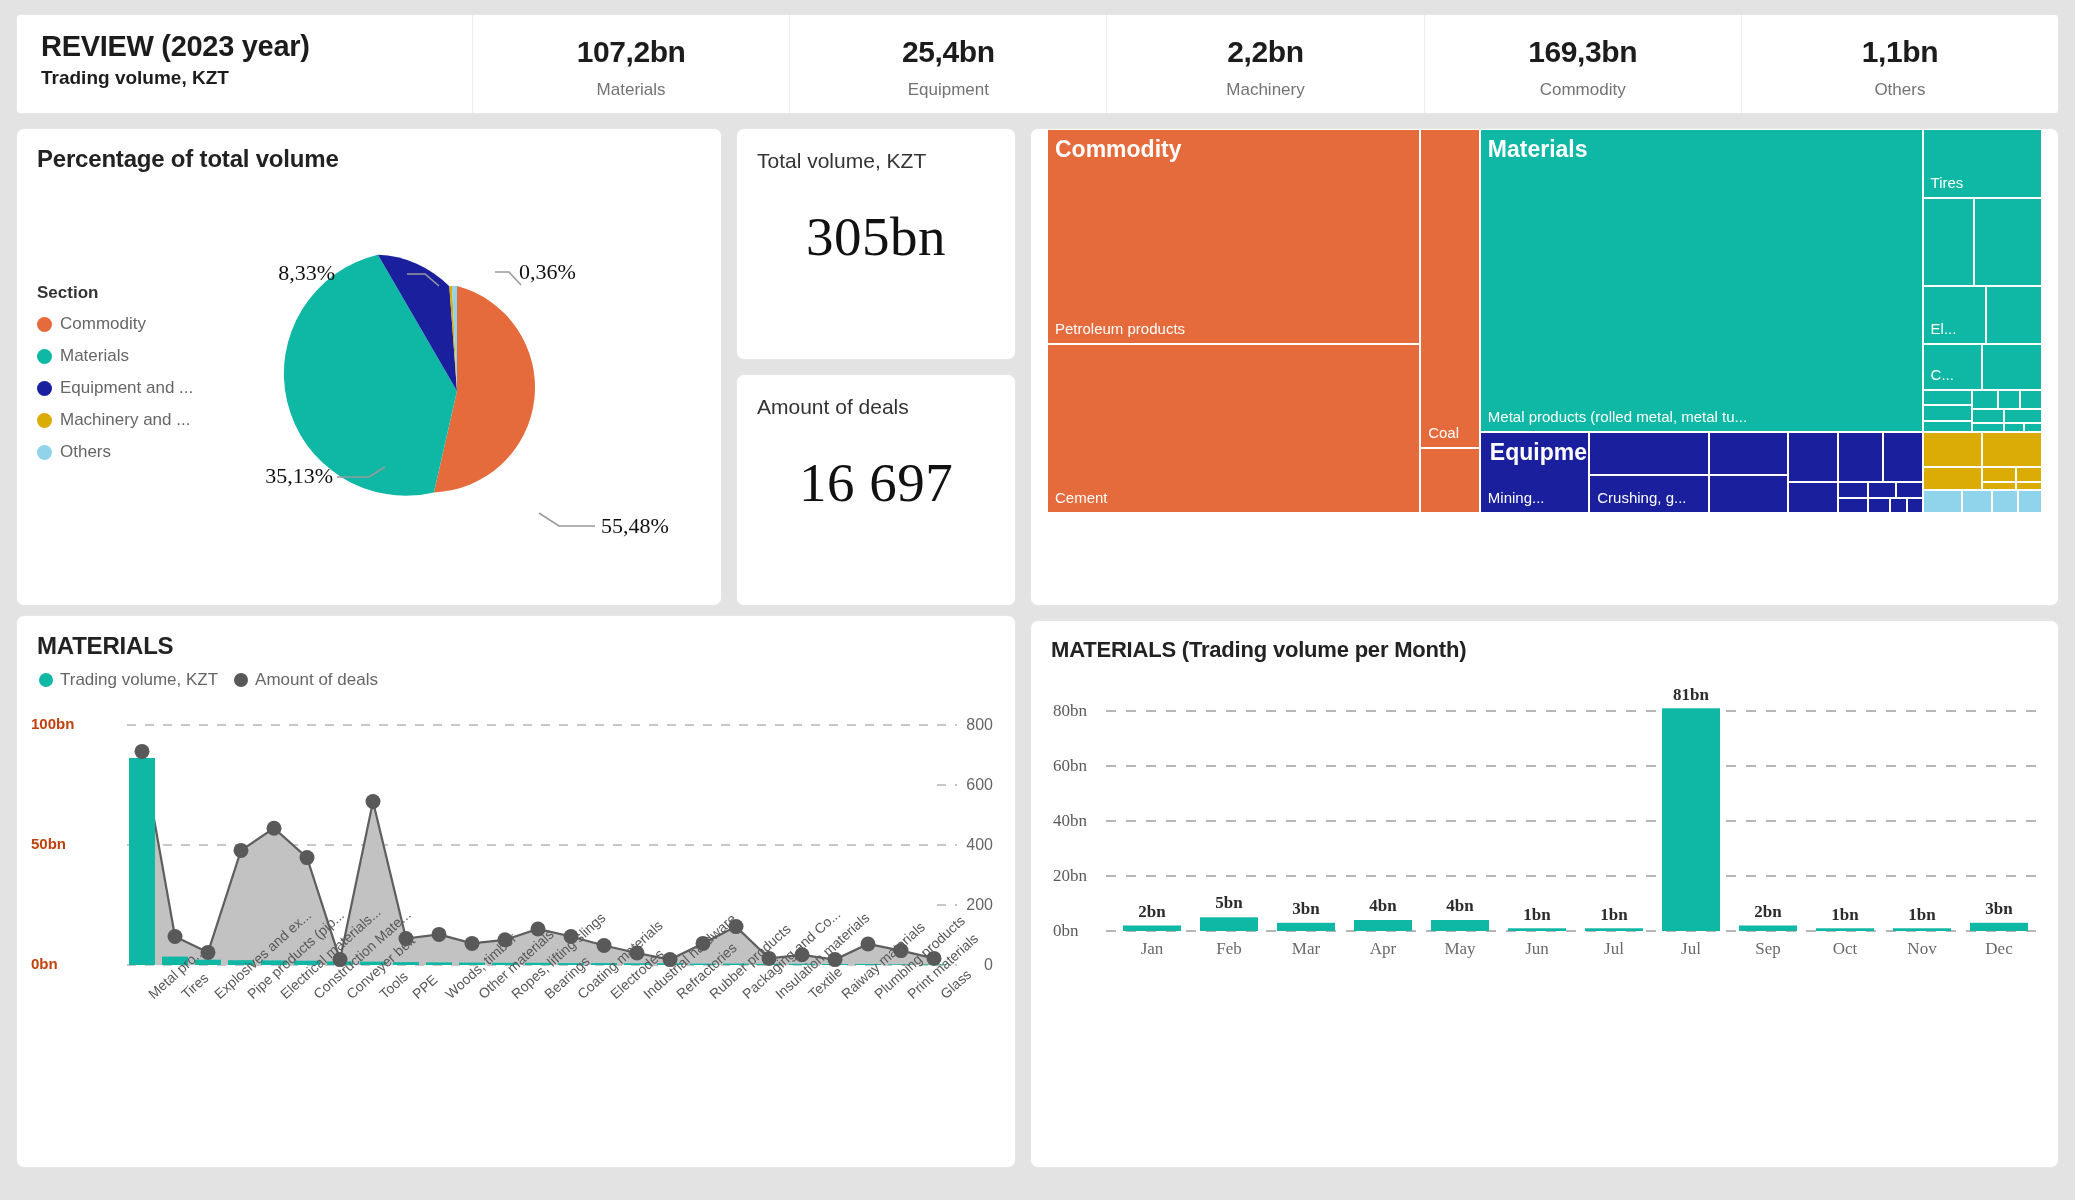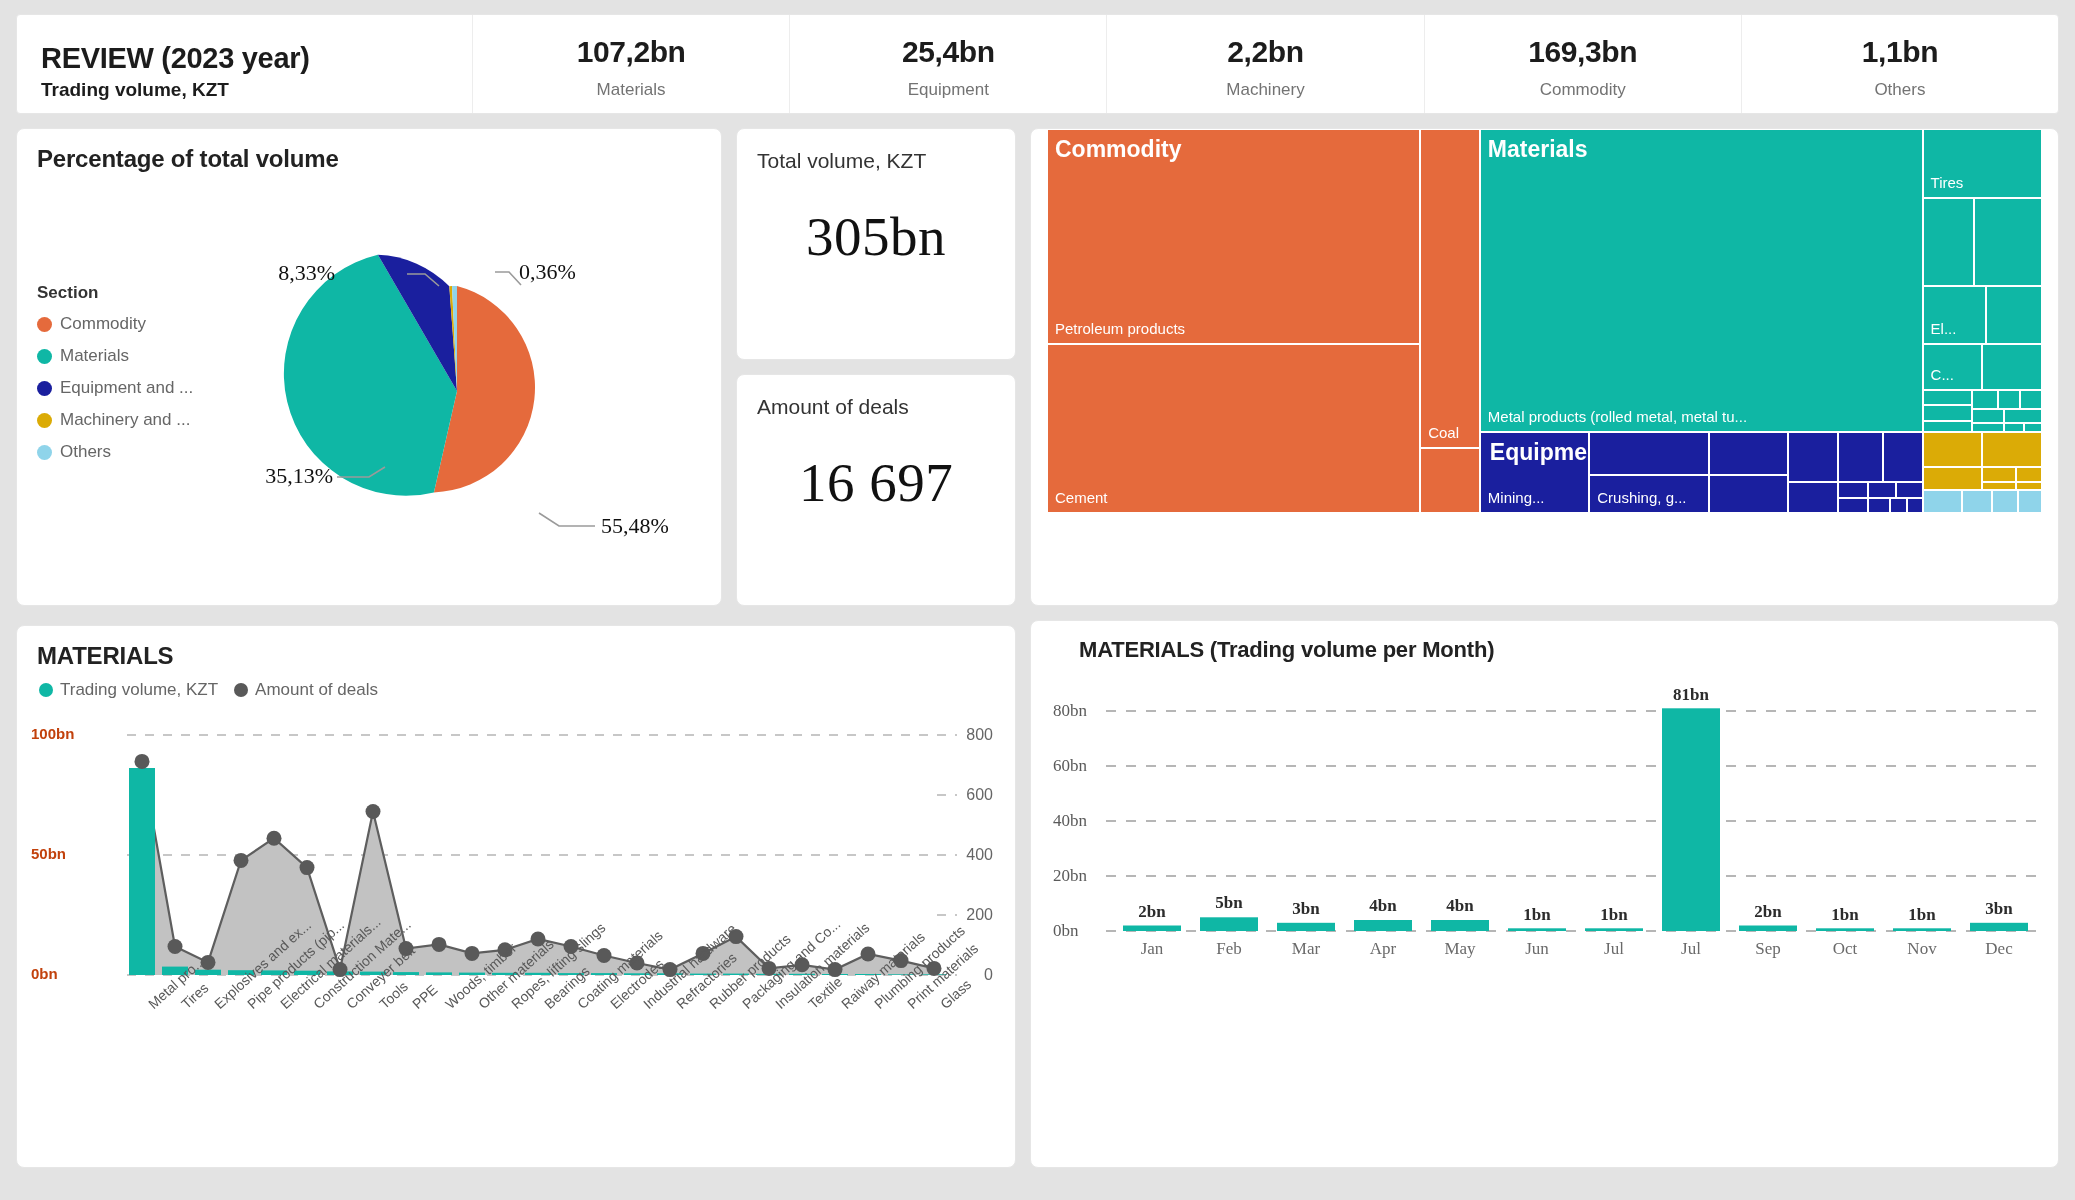--- a/index.html
+++ b/index.html
@@ -22,21 +22,21 @@
     border: 1px solid #e6e6e6;
     border-radius: 4px;
     height: 100px;
     display: flex;
     align-items: stretch;
     margin-bottom: 14px;
   }
   .kpi-title-cell {
     width: 455px;
     padding: 16px 0 0 24px;
-    display: flex; flex-direction: column; justify-content: center;
+    display: flex; flex-direction: column; 
   }
   .kpi-title {
     font-size: 29px; font-weight: bold; color: #1c1c1c;
     letter-spacing: -0.3px; line-height: 1.1;
   }
   .kpi-subtitle {
     font-size: 19px; font-weight: bold; color: #1c1c1c;
     margin-top: 5px; line-height: 1.1;
   }
   .kpi-cell {
@@ -44,38 +44,38 @@
     display: flex; flex-direction: column;
     align-items: center; justify-content: center;
     border-left: 1px solid #ededed;
     padding-top: 6px;
   }
   .kpi-value { font-size: 30px; font-weight: bold; color: #1c1c1c; letter-spacing: -0.4px; }
   .kpi-label { font-size: 17px; color: #737373; margin-top: 11px; }
 
   
   .grid { display: flex; gap: 14px; height: 1040px; }
-  .col-left  { width: 1000px; display: flex; flex-direction: column; gap: 19px; }
+  .col-left  { width: 1000px; display: flex; flex-direction: column; gap: 9px; }
   .col-mid   { width: 280px;  display: flex; flex-direction: column; gap: 14px; }
   .col-right { flex: 1;       display: flex; flex-direction: column; gap: 14px; }
   .row-top   { display: flex; gap: 14px; height: 478px; }
 
   .card {
     background: #ffffff;
     border: 1px solid #e6e6e6;
     border-radius: 8px;
     position: relative;
     overflow: hidden;
   }
   .card-title {
     font-size: 24px; font-weight: bold; color: #222222;
     padding: 16px 0 0 20px;
     letter-spacing: -0.2px;
   }
-  .card-title.sm { font-size: 22px; margin-left: 28px; }
+  .card-title.sm { font-size: 22px; }
 
   
   .pie-card { width: 706px; }
   .pie-body { position: relative; height: 400px; }
   .legend { position: absolute; left: 20px; top: 110px; }
   .legend-head { font-size: 17px; font-weight: bold; color: #333; margin-bottom: 11px; }
   .legend-item { display: flex; align-items: center; margin-bottom: 12px; }
   .legend-dot { width: 15px; height: 15px; border-radius: 50%; margin-right: 8px; flex: none; }
   .legend-text { font-size: 17px; color: #666666; white-space: nowrap; }
   .pie-svg { position: absolute; left: 230px; top: 28px; }

